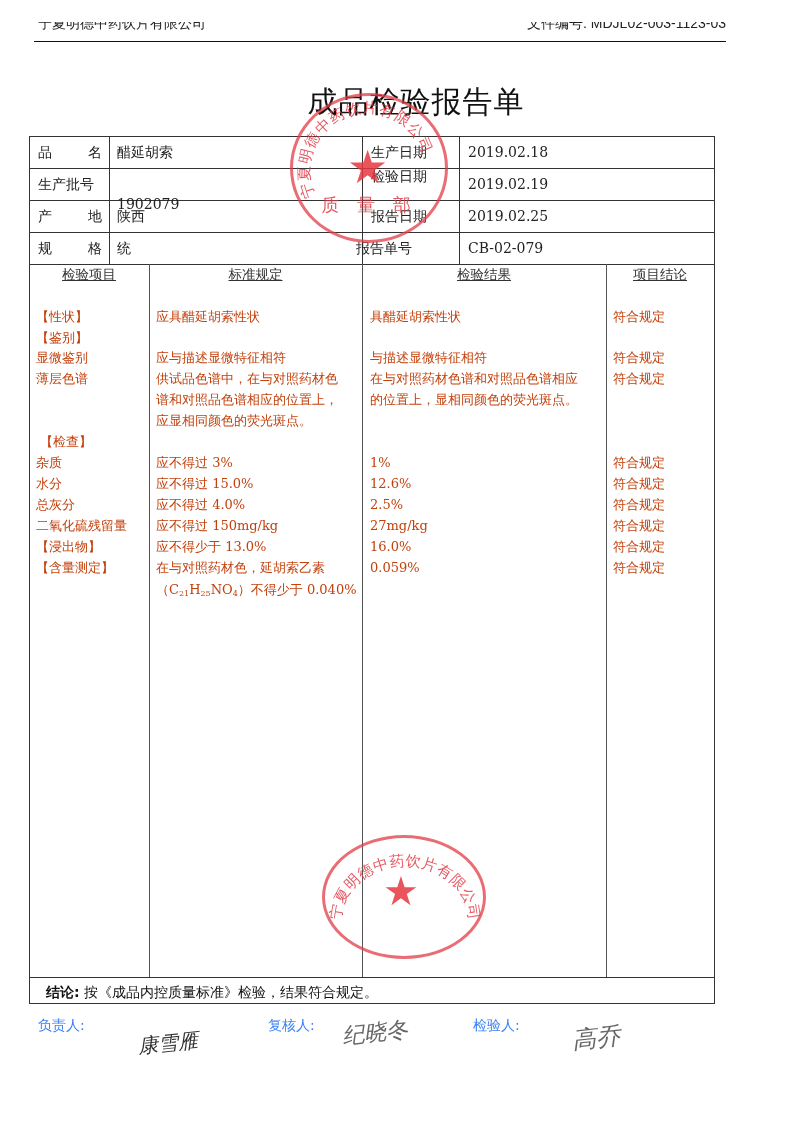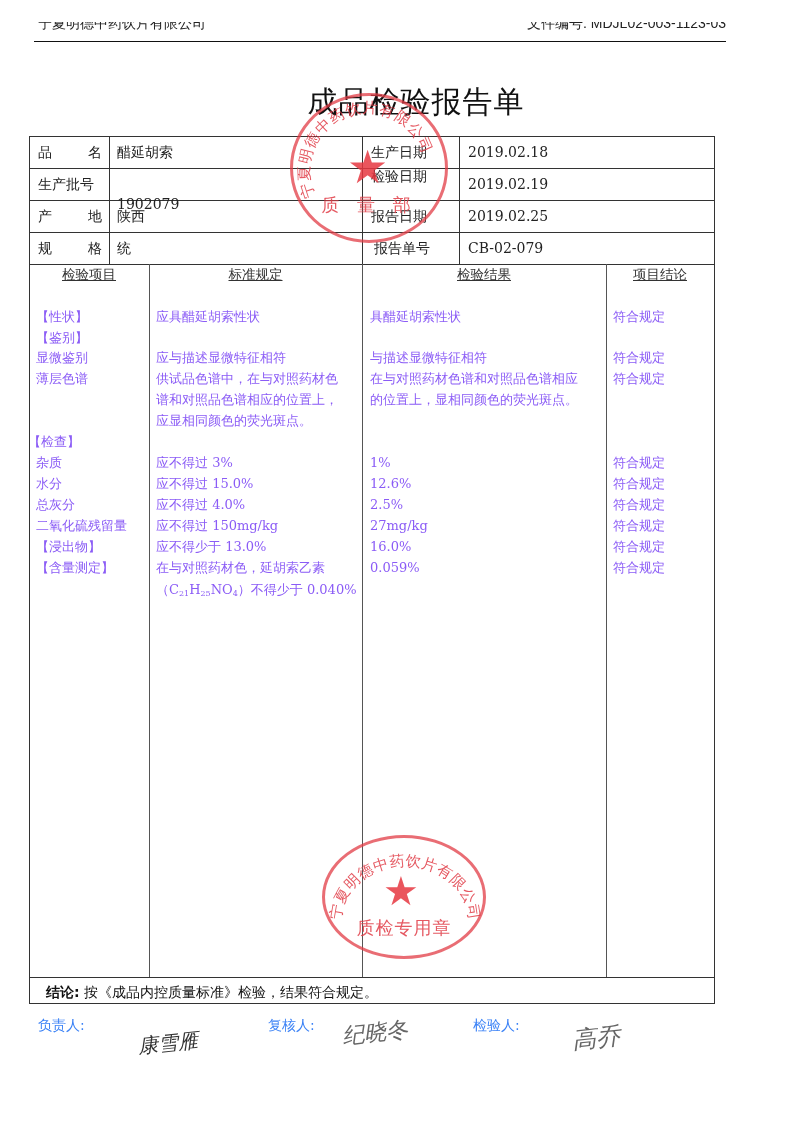--- a/index.html
+++ b/index.html
@@ -16,21 +16,21 @@
   .box { position:absolute; left:29px; top:136px; width:686px; height:868px; border:1px solid #333; }
   .hline { position:absolute; height:1px; background:#333; }
   .vline { position:absolute; width:1px; background:#333; }
   .vline.thin { background:#555; }
 
   .cell { position:absolute; font-size:14px; line-height:20px; white-space:nowrap; color:#222; }
   .lbl-spread { display:flex; justify-content:space-between; width:64px; }
 
   .colhead { position:absolute; top:266px; font-size:13.5px; text-decoration:underline; color:#333; text-align:center; }
 
-  .rowtext { position:absolute; font-size:13px; line-height:21px; color:#8b5cf6; white-space:nowrap; }
+  .rowtext { position:absolute; font-size:13px; line-height:21px; color:#c2410c; white-space:nowrap; }
   .sub { font-size:8px; vertical-align:-2px; }
 
   .conclusion { position:absolute; left:46px; top:984px; font-size:14px; color:#111; font-family:"DejaVu Sans", sans-serif; }
   .conclusion b { font-weight:bold; }
 
   .sig-label { position:absolute; top:1017px; font-size:14px; color:#3b82f6; font-family:"DejaVu Sans", sans-serif; }
   .sig { position:absolute; font-family:"DejaVu Serif", serif; color:#333; font-style:italic; transform:rotate(-6deg); }
 
   .stamp { position:absolute; border:3px solid rgba(225,60,70,0.75); color:rgba(225,60,70,0.85); border-radius:50%; pointer-events:none; }
   .stamp .star { position:absolute; color:rgba(230,55,65,0.85); }
@@ -81,21 +81,21 @@
     <span>格</span>
 </div>
 <div class="cell" style="left:117px; top:238px;">统</div>
 
 <div class="cell" style="left:371px; top:142px;">生产日期</div>
 <div class="cell" style="left:468px; top:142px;">2019.02.18</div>
 <div class="cell" style="left:371px; top:166px;">检验日期</div>
 <div class="cell" style="left:468px; top:174px;">2019.02.19</div>
 <div class="cell" style="left:371px; top:206px;">报告日期</div>
 <div class="cell" style="left:468px; top:206px;">2019.02.25</div>
-<div class="cell" style="left:374px; top:238px;text-align:right;">报告单号</div>
+<div class="cell" style="left:356px; top:238px;text-align:right;">报告单号</div>
 <div class="cell" style="left:468px; top:238px;">CB-02-079</div>
 
 <div class="colhead" style="left:29px; width:120px;">检验项目</div>
 <div class="colhead" style="left:149px; width:213px;">标准规定</div>
 <div class="colhead" style="left:362px; width:244px;">检验结果</div>
 <div class="colhead" style="left:606px; width:108px;">项目结论</div>
 
 <div class="rowtext" style="left:36px; top:306px;">【性状】</div>
 <div class="rowtext" style="left:156px; top:306px;">应具醋延胡索性状</div>
 <div class="rowtext" style="left:370px; top:306px;">具醋延胡索性状</div>
@@ -109,21 +109,21 @@
 <div class="rowtext" style="left:613px; top:347px;">符合规定</div>
 
 <div class="rowtext" style="left:36px; top:368px;">薄层色谱</div>
 <div class="rowtext" style="left:156px; top:368px;">供试品色谱中，在与对照药材色</div>
 <div class="rowtext" style="left:156px; top:389px;">谱和对照品色谱相应的位置上，</div>
 <div class="rowtext" style="left:156px; top:410px;">应显相同颜色的荧光斑点。</div>
 <div class="rowtext" style="left:370px; top:368px;">在与对照药材色谱和对照品色谱相应</div>
 <div class="rowtext" style="left:370px; top:389px;">的位置上，显相同颜色的荧光斑点。</div>
 <div class="rowtext" style="left:613px; top:368px;">符合规定</div>
 
-<div class="rowtext" style="left:28px; top:431px;">【检查】</div>
+<div class="rowtext" style="left:40px; top:431px;">【检查】</div>
 
 <div class="rowtext" style="left:36px; top:452px;">杂质</div>
 <div class="rowtext" style="left:156px; top:452px;">应不得过 3%</div>
 <div class="rowtext" style="left:370px; top:452px;">1%</div>
 <div class="rowtext" style="left:613px; top:452px;">符合规定</div>
 
 <div class="rowtext" style="left:36px; top:473px;">水分</div>
 <div class="rowtext" style="left:156px; top:473px;">应不得过 15.0%</div>
 <div class="rowtext" style="left:370px; top:473px;text-align:right;">12.6%</div>
 <div class="rowtext" style="left:613px; top:473px;">符合规定</div>
@@ -174,14 +174,13 @@
 </div>
 
 <div class="stamp" style="left:322px; top:835px; width:164px; height:124px;">
   <svg width="158" height="118" viewBox="0 0 158 118" style="position:absolute; left:0; top:0;">
     <defs>
         <path id="arc2" d="M 16 82 A 64 54 0 1 1 144 82"></path>
       </defs>
     <text font-size="15" fill="rgba(225,60,70,0.85)" font-family="DejaVu Sans, sans-serif" letter-spacing="0.5"><textPath href="#arc2">宁夏明德中药饮片有限公司</textPath></text>
   </svg>
   <div class="star" style="left:58px; top:30px; font-size:40px;">★</div>
-  <div class="bottom-text" style="top:78px; font-size:18px; letter-spacing:1px;">质检专用章</div>
 </div>
 
 </body></html>

